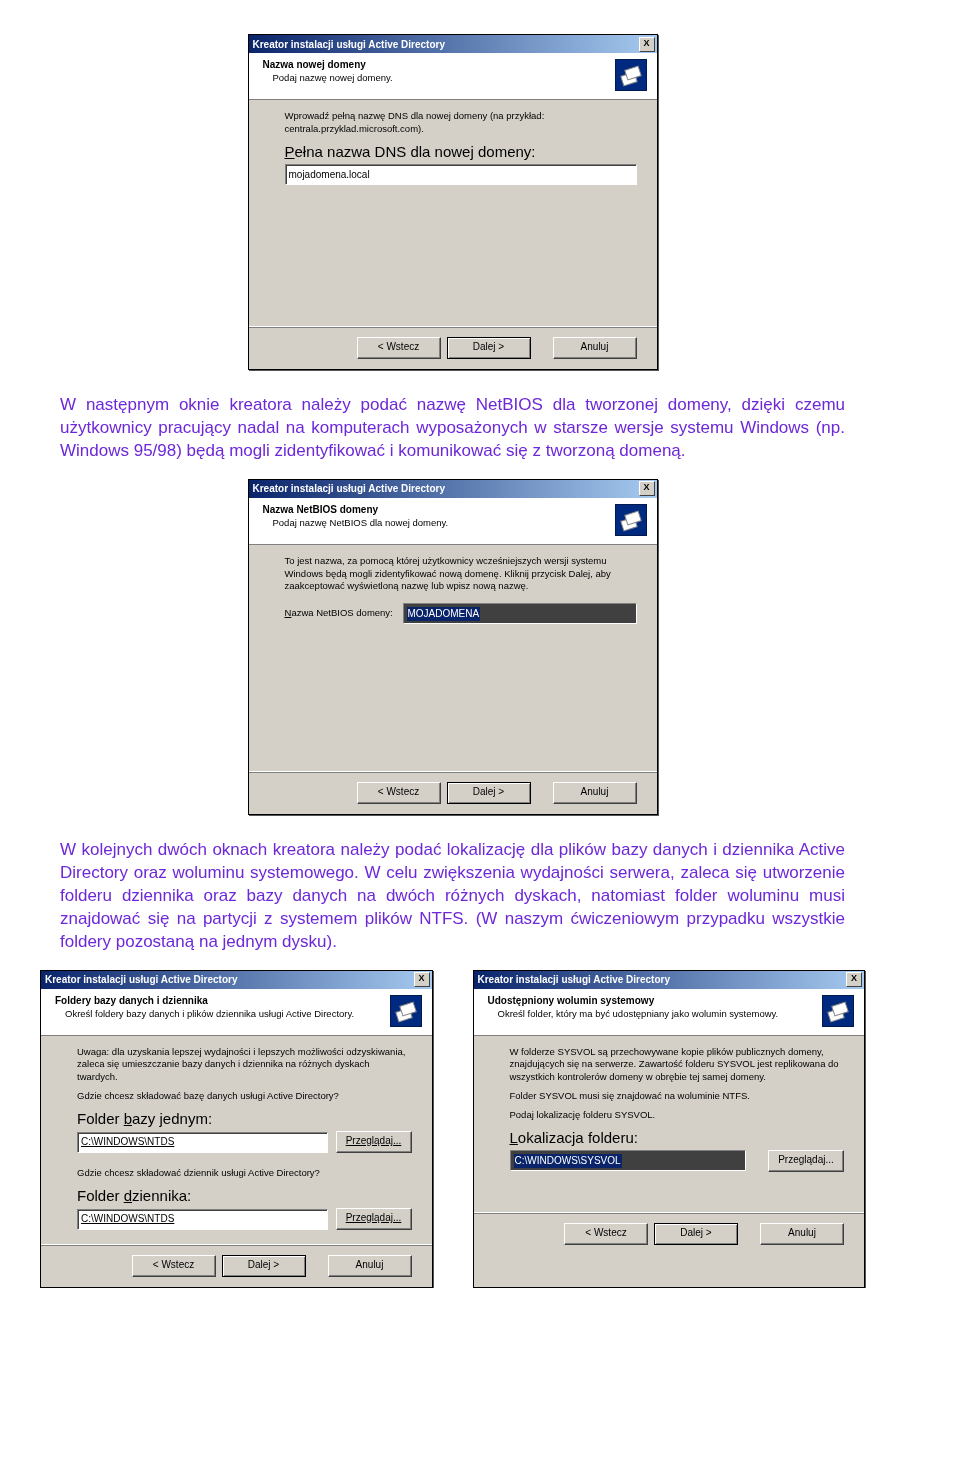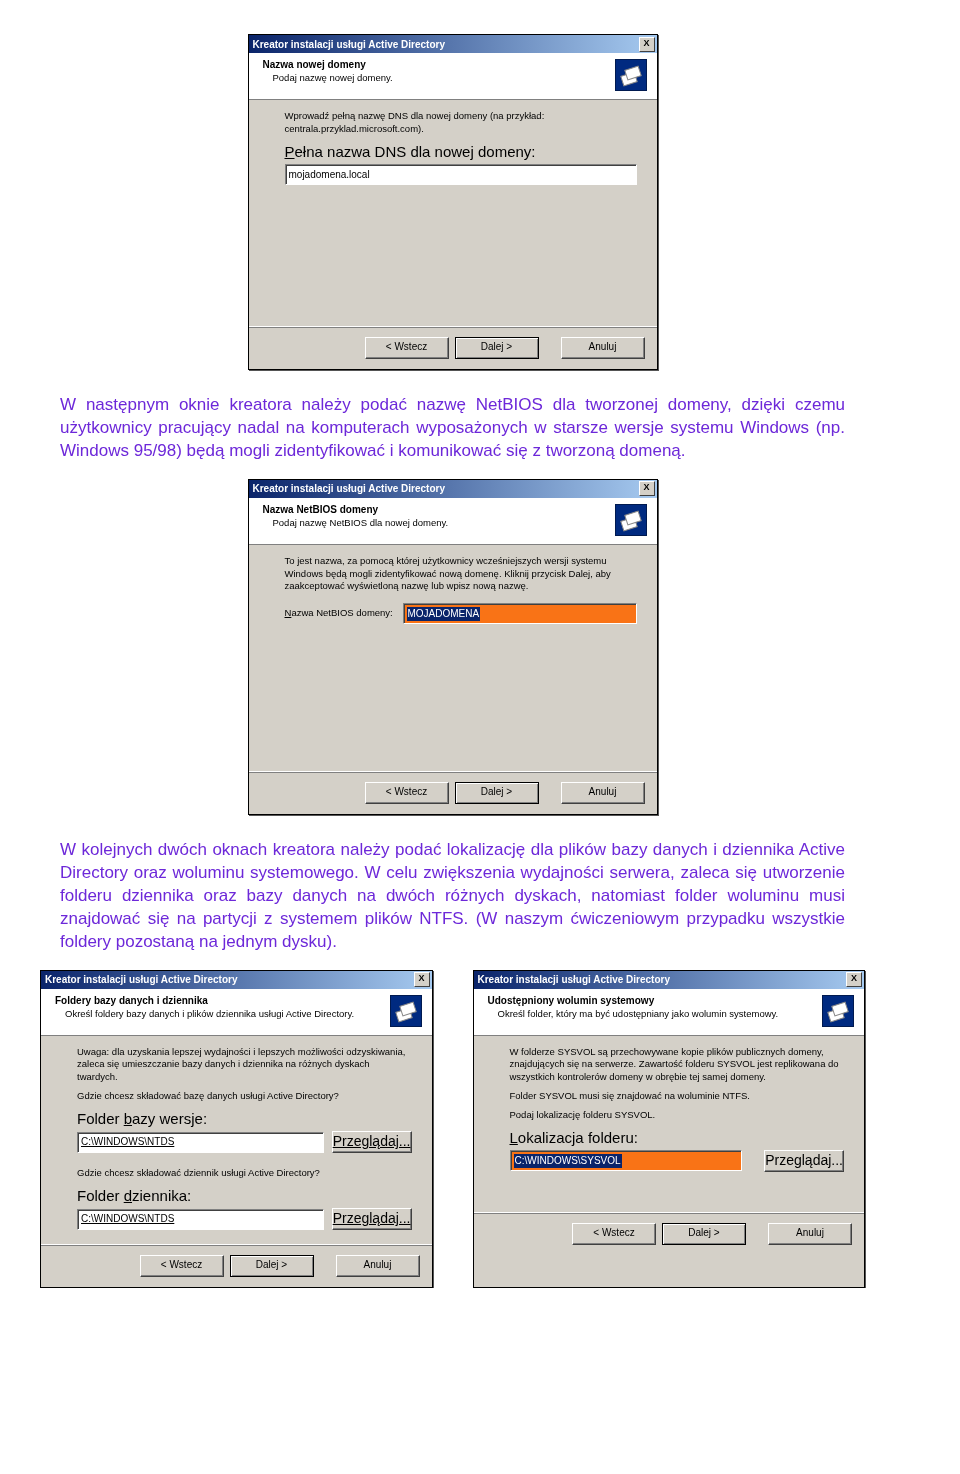--- a/index.html
+++ b/index.html
@@ -112,38 +112,38 @@
     border-bottom-color: #fff;
     background: #fff;
     height: 17px;
     padding: 1px 3px;
     font-size: 10px;
     box-shadow: inset 1px 1px 0 #404040;
     display: flex;
     align-items: center;
   }
   .input.sel {
-    background: #f97316;
+    background: #404040;
   }
   .input .selected-text {
     background: #0a246a;
     color: #fff;
     padding: 0 1px;
   }
   .row-input {
     display: flex;
     align-items: center;
     gap: 8px;
   }
   .row-input .input { flex: 1; }
   .row-input .lbl { width: 110px; font-size: 9.5px; }
   .button-row {
     border-top: 1px solid #fff;
     box-shadow: inset 0 1px 0 #808080;
-    padding: 10px 12px;
+    padding: 10px 20px;
     display: flex;
     justify-content: flex-end;
     gap: 6px;
   }
   .wbtn {
     min-width: 70px;
     height: 20px;
     background: #d4d0c8;
     border: 1px solid #404040;
     border-top-color: #fff;
@@ -159,21 +159,21 @@
     box-shadow: inset 1px 1px 0 #fff, inset -1px -1px 0 #808080;
   }
   .browse-btn {
     min-width: 74px;
     height: 20px;
     background: #d4d0c8;
     border: 1px solid #404040;
     border-top-color: #fff;
     border-left-color: #fff;
     box-shadow: inset -1px -1px 0 #808080;
-    font-size: 14px;
+    font-size: 10px;
     text-align: center;
     line-height: 18px;
   }
   .field-block { margin-bottom: 8px; }
   .field-block .input-row {
     display: flex;
     gap: 8px;
     align-items: center;
     text-decoration: underline;
   }
@@ -283,21 +283,21 @@
             <rect x="6" y="14" width="14" height="10" fill="#fff" stroke="#888" transform="rotate(-18 13 19)"></rect>
             <rect x="10" y="8" width="14" height="10" fill="#fff" stroke="#888" transform="rotate(-18 17 13)"></rect>
           </svg>
         </div>
       </div>
       <div class="content short">
         <div class="help-text">Uwaga: dla uzyskania lepszej wydajności i lepszych możliwości odzyskiwania, zaleca się umieszczanie bazy danych i dziennika na różnych dyskach twardych.</div>
         <div class="field-block">
           <div class="help-text">Gdzie chcesz składować bazę danych usługi Active Directory?</div>
           <div class="field-label">
-            <span>Folder </span><span class="underline">b</span><span>azy wersje:</span>
+            <span>Folder </span><span class="underline">b</span><span>azy jednym:</span>
           </div>
           <div class="input-row">
             <div class="input">
                 <span>C:\WINDOWS\NTDS</span>
               </div>
             <div class="browse-btn">Przeglądaj...</div>
           </div>
         </div>
         <div class="field-block" style="margin-top:14px">
           <div class="help-text">Gdzie chcesz składować dziennik usługi Active Directory?</div>

